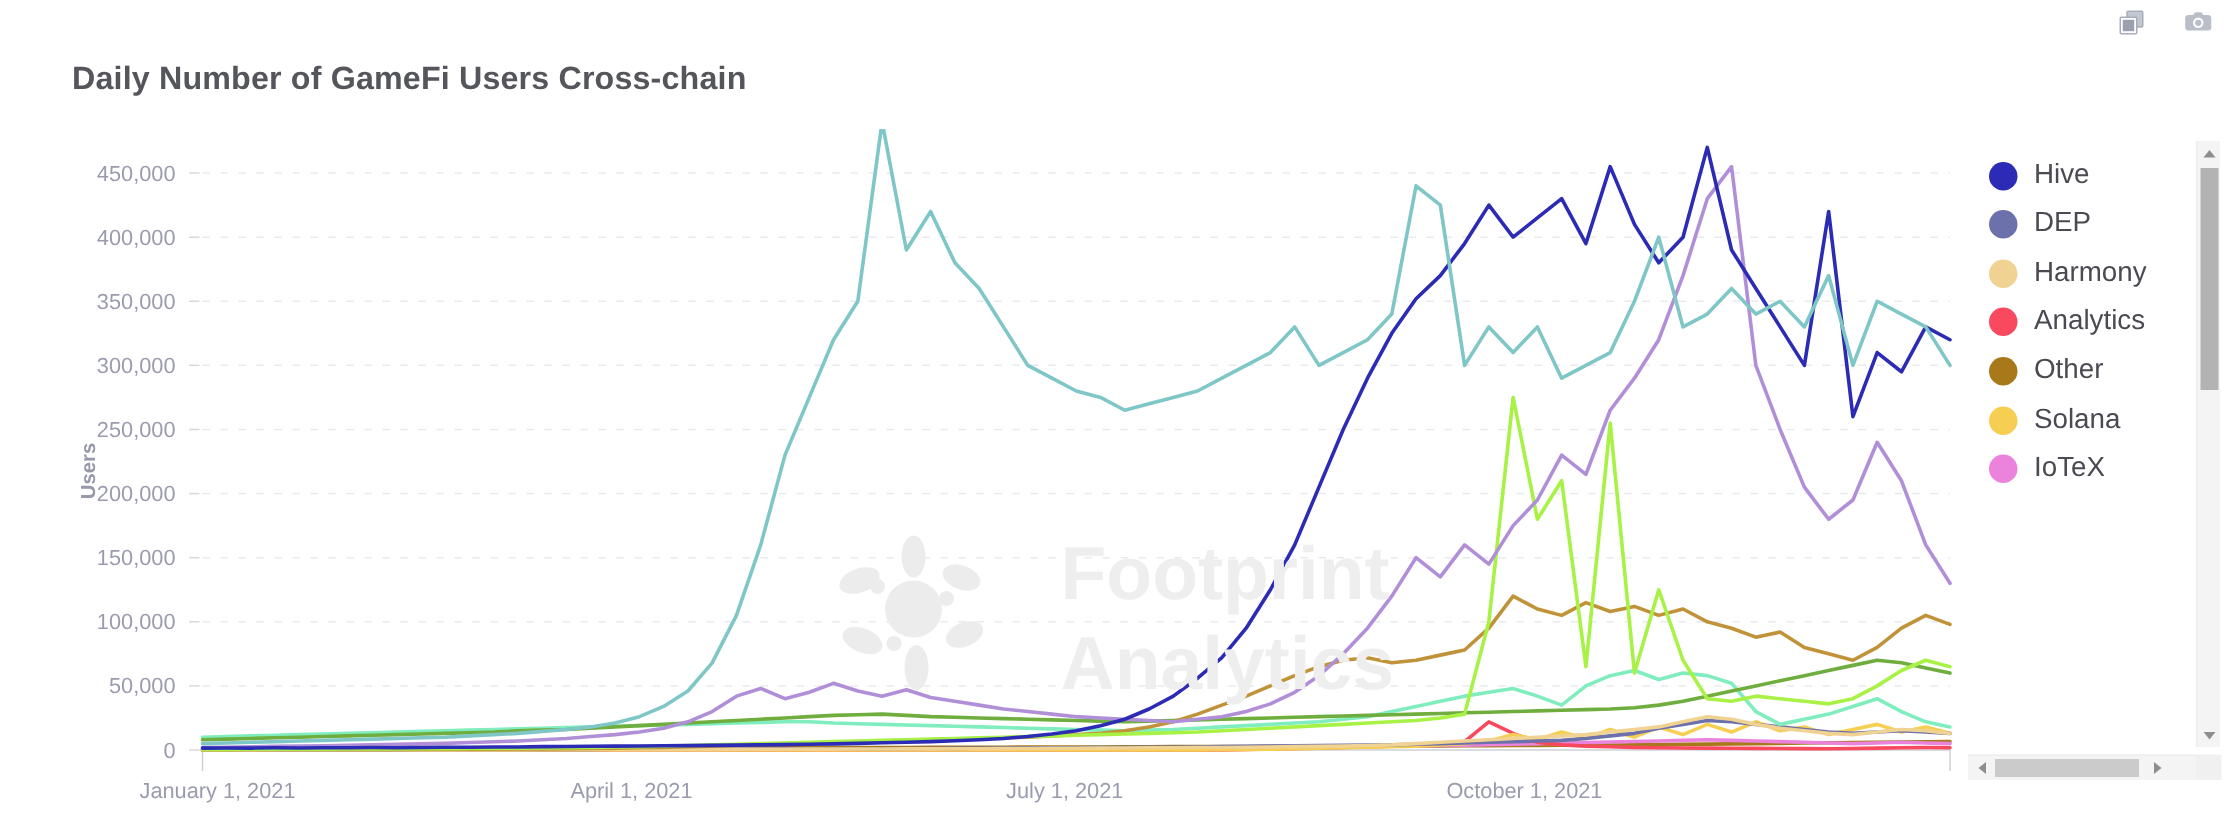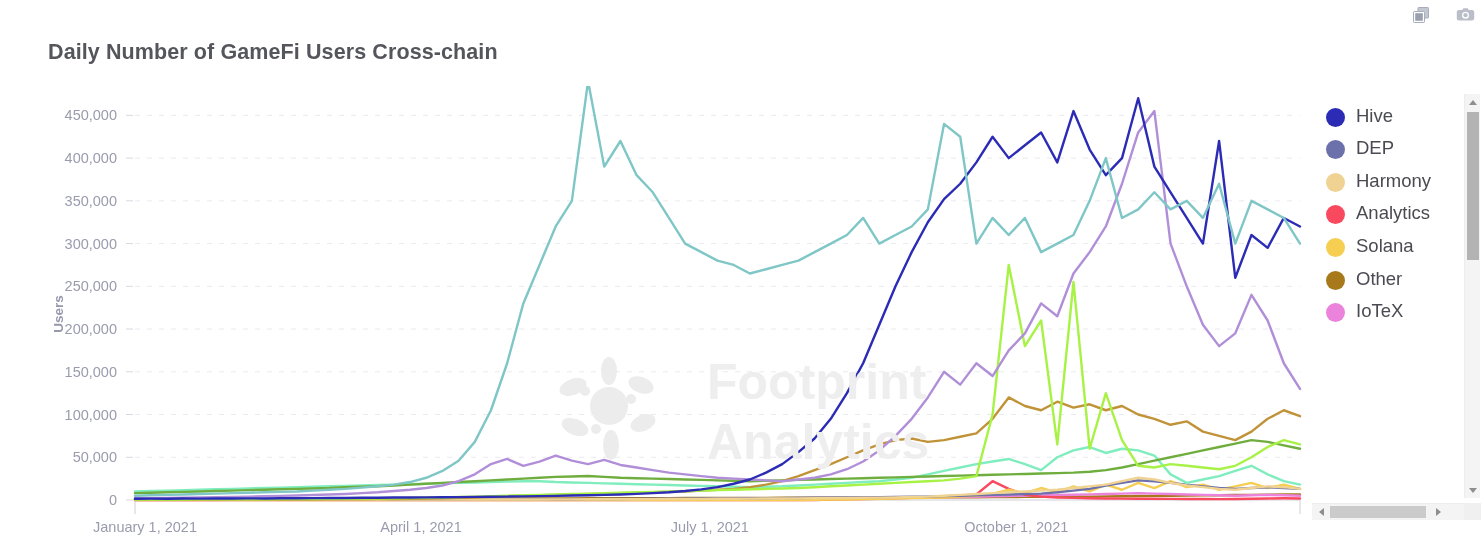--- a/index.html
+++ b/index.html
@@ -279,26 +279,26 @@
       </div>
       <div class="legend-row">
         <span class="legend-dot" style="background: rgb(240, 210, 147);"></span>
         <span class="legend-label">Harmony</span>
       </div>
       <div class="legend-row">
         <span class="legend-dot" style="background: rgb(249, 73, 95);"></span>
         <span class="legend-label">Analytics</span>
       </div>
       <div class="legend-row">
+        <span class="legend-dot" style="background: rgb(168, 121, 27);"></span>
+        <span class="legend-label">Other</span>
+      </div>
+      <div class="legend-row">
         <span class="legend-dot" style="background: rgb(245, 206, 82);"></span>
         <span class="legend-label">Solana</span>
-      </div>
-      <div class="legend-row">
-        <span class="legend-dot" style="background: rgb(168, 121, 27);"></span>
-        <span class="legend-label">Other</span>
       </div>
       <div class="legend-row">
         <span class="legend-dot" style="background: rgb(235, 131, 221);"></span>
         <span class="legend-label">IoTeX</span>
       </div>
     </div>
 
   <div id="v-scroll">
     <div class="vs-arrow" id="vs-up">
         <span></span>

